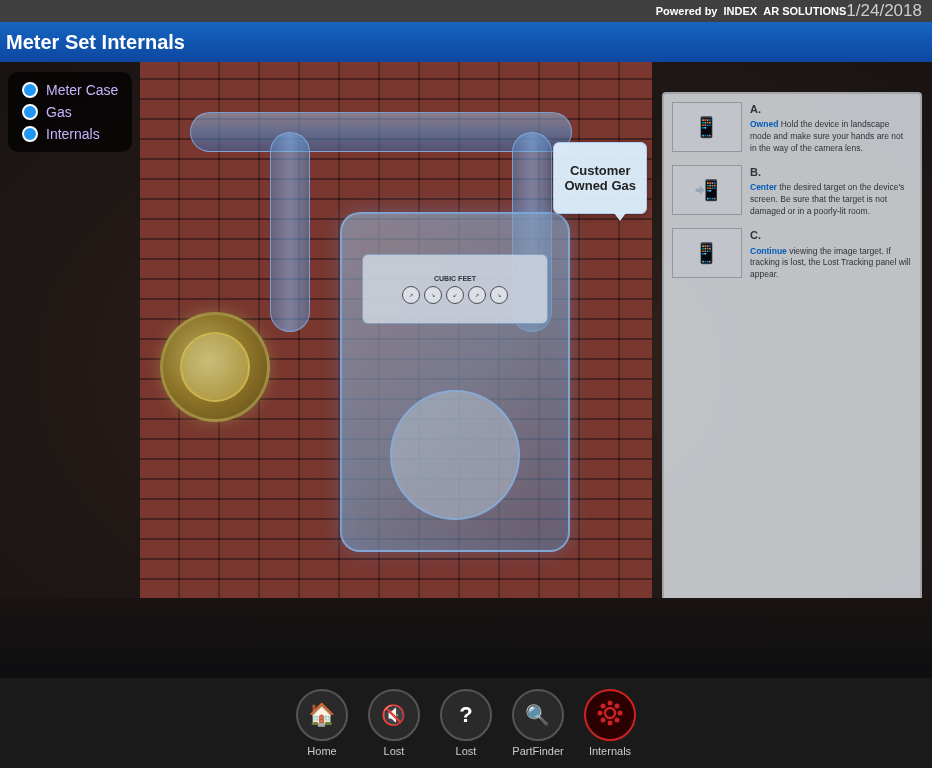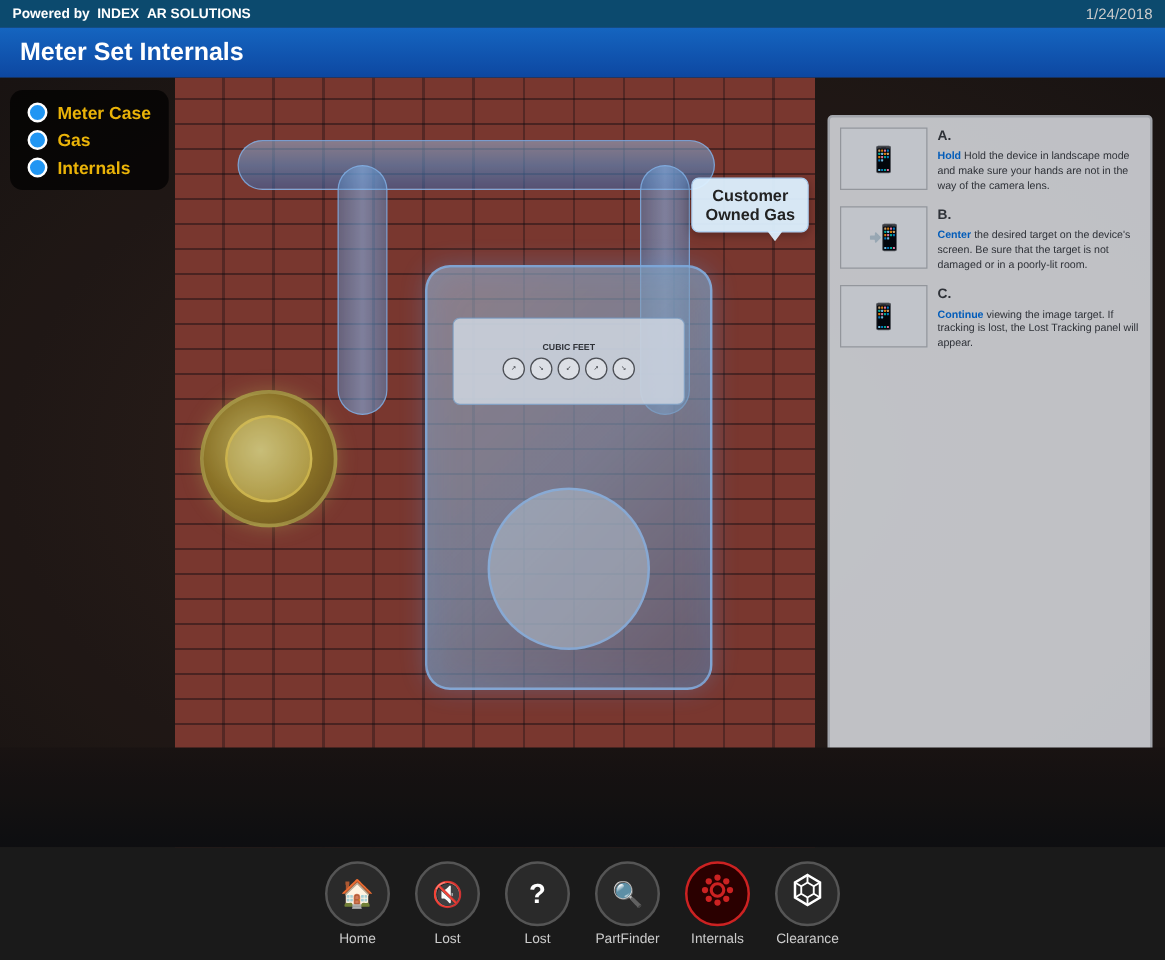--- a/index.html
+++ b/index.html
@@ -10,49 +10,49 @@
       font-family: Arial, sans-serif;
       background: #1a1a1a;
       position: relative;
     }
 
     
     #top-bar {
       position: absolute;
       top: 0; left: 0; right: 0;
       height: 22px;
-      background: #0c4a6e;
-      display: flex;
-      align-items: center;
-      justify-content: space-between;
+      background: #404040;
+      display: flex;
+      align-items: center;
+      justify-content: flex-end;
       padding: 0 10px;
       z-index: 100;
     }
     #top-bar .powered-by {
       font-size: 11px;
       color: #ccc;
     }
     #top-bar .powered-by span {
       font-weight: bold;
       color: white;
     }
     #top-bar .date {
-      font-size: 12px;
+      font-size: 17px;
       color: #ccc;
     }
 
     
     #title-bar {
       position: absolute;
       top: 22px; left: 0; right: 0;
       height: 40px;
       background: linear-gradient(to bottom, #1565c0, #0d47a1);
       display: flex;
       align-items: center;
-      padding: 0 16px;
+      padding: 0 6px;
       z-index: 100;
     }
     #title-bar h1 {
       font-size: 20px;
       font-weight: bold;
       color: white;
     }
 
     
     #ar-viewport {
@@ -146,43 +146,43 @@
       background: rgba(0,0,0,0.7);
       border-radius: 10px;
       padding: 10px 14px;
       z-index: 50;
     }
     .legend-item {
       display: flex;
       align-items: center;
       gap: 8px;
       margin-bottom: 6px;
-      color: #eab308;
+      color: #c4b5fd;
       font-size: 14px;
-      font-weight: 700;
+      font-weight: 400;
     }
     .legend-item:last-child { margin-bottom: 0; }
     .legend-dot {
       width: 16px;
       height: 16px;
       border-radius: 50%;
       background: #2196F3;
       border: 2px solid #fff;
       flex-shrink: 0;
     }
 
     
     #customer-tooltip {
       position: absolute;
       top: 80px;
       right: 285px;
       background: rgba(220,240,255,0.95);
       border: 1px solid #aaccee;
       border-radius: 6px;
-      padding: 6px 10px;
+      padding: 20px 10px;
       font-size: 13px;
       font-weight: bold;
       color: #222;
       text-align: center;
       z-index: 60;
       max-width: 110px;
       box-shadow: 0 2px 8px rgba(0,0,0,0.3);
     }
     #customer-tooltip::after {
       content: '';
@@ -458,21 +458,21 @@
 
   <div id="ar-bg"></div>
 
   <div class="brick-wall"></div>
 
   <div id="instruction-panel">
     <div class="instruction-step">
       <div class="step-img">📱</div>
       <div class="step-text">
         <div class="step-letter">A.</div>
-        <span style="color:#0066cc;font-weight:bold;">Hold</span>
+        <span style="color:#0066cc;font-weight:bold;">Owned</span>
         <span>Hold the device in landscape mode and make sure your hands are not in the way of the camera lens.</span>
       </div>
     </div>
     <div class="instruction-step">
       <div class="step-img">📲</div>
       <div class="step-text">
         <div class="step-letter">B.</div>
         <span class="step-highlight">Center</span>
         <span> the desired target on the device's screen. Be sure that the target is not damaged or in a poorly-lit room.</span>
       </div>
@@ -588,33 +588,15 @@
           <circle cx="7" cy="7" r="2.5" fill="#cc2222"></circle>
           <circle cx="21" cy="7" r="2.5" fill="#cc2222"></circle>
           <circle cx="7" cy="21" r="2.5" fill="#cc2222"></circle>
           <circle cx="21" cy="21" r="2.5" fill="#cc2222"></circle>
         </svg>
       </span>
     </div>
     <span class="nav-label">Internals</span>
   </div>
 
-  <div class="nav-item">
-    <div class="nav-icon-circle">
-      <span style="font-size:22px;color:white;">
-        
-        <svg width="28" height="28" viewBox="0 0 28 28" fill="none">
-          <polygon points="14,2 24,8 24,20 14,26 4,20 4,8" stroke="white" stroke-width="2" fill="none"></polygon>
-          <polygon points="14,8 19,11 19,17 14,20 9,17 9,11" stroke="white" stroke-width="1.5" fill="none"></polygon>
-          <line x1="14" y1="2" x2="14" y2="8" stroke="white" stroke-width="1.5"></line>
-          <line x1="24" y1="8" x2="19" y2="11" stroke="white" stroke-width="1.5"></line>
-          <line x1="24" y1="20" x2="19" y2="17" stroke="white" stroke-width="1.5"></line>
-          <line x1="14" y1="26" x2="14" y2="20" stroke="white" stroke-width="1.5"></line>
-          <line x1="4" y1="20" x2="9" y2="17" stroke="white" stroke-width="1.5"></line>
-          <line x1="4" y1="8" x2="9" y2="11" stroke="white" stroke-width="1.5"></line>
-        </svg>
-      </span>
-    </div>
-    <span class="nav-label">Clearance</span>
-  </div>
 
 
 </div>
 
 </body></html>

